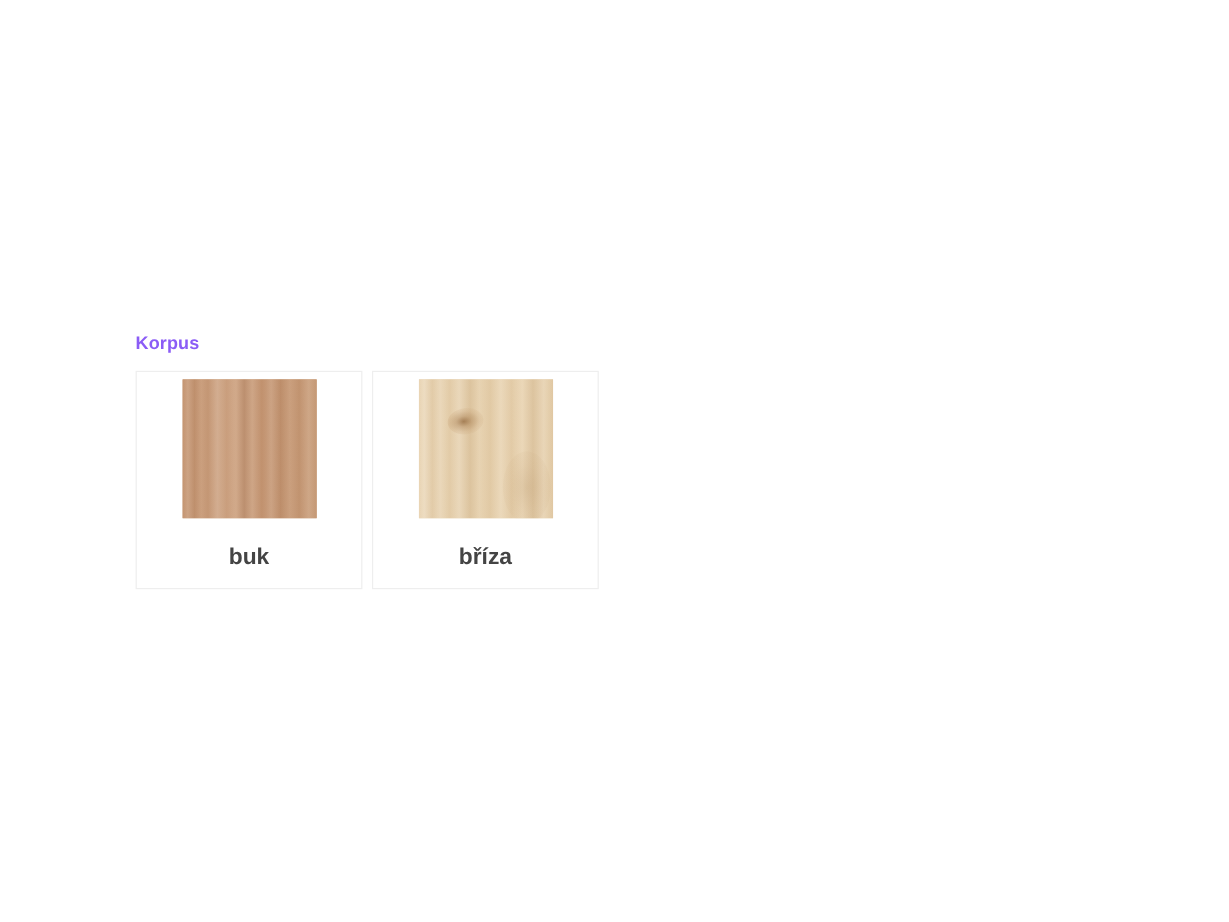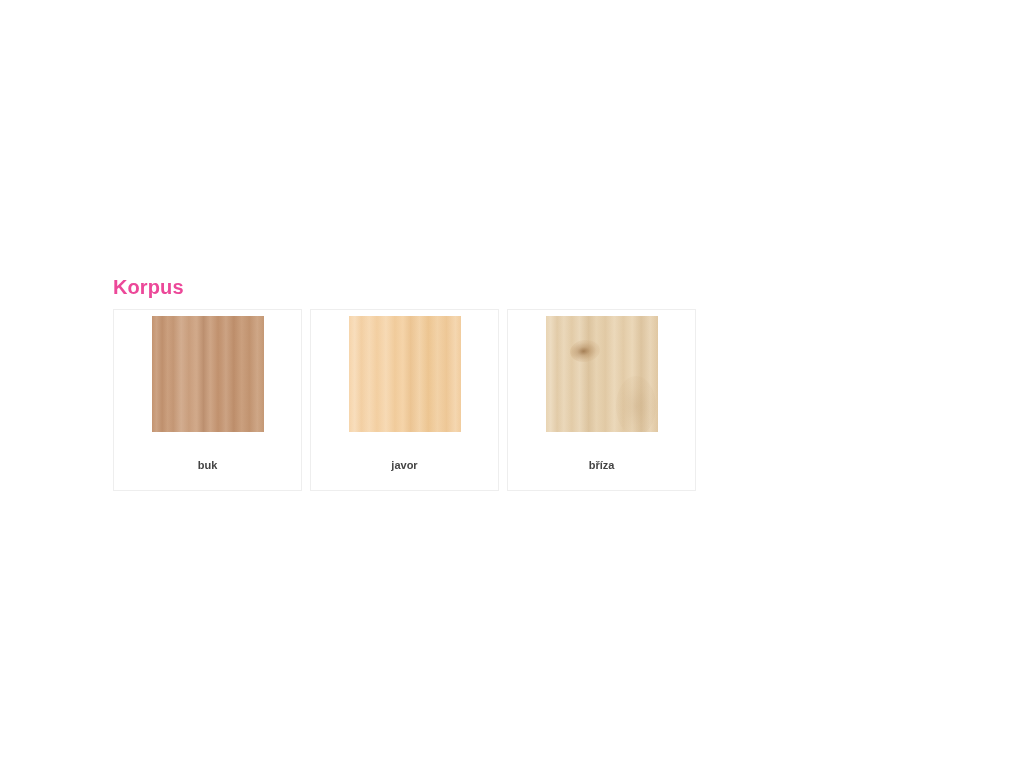--- a/index.html
+++ b/index.html
@@ -20,23 +20,23 @@
   }
 
   .section {
     position: absolute;
     left: 113px;
     top: 278px;
     width: 784px;
   }
 
   .section-title {
-    font-size: 20px;
+    font-size: 15px;
     font-weight: bold;
-    color: #ec4899;
+    color: #8b5cf6;
     letter-spacing: 0.1px;
     margin: 0 0 13px 0;
     line-height: 18px;
   }
 
   .swatch-grid {
     display: flex;
     flex-direction: row;
     gap: 8px;
   }
@@ -186,21 +186,21 @@
         rgba(0,0,0,0.000) 55%,
         rgba(0,0,0,0.013) 65%,
         rgba(0,0,0,0.000) 74%,
         rgba(0,0,0,0.016) 84%,
         rgba(0,0,0,0.000) 93%,
         rgba(0,0,0,0.010) 100%);
   }
 
   .swatch-label {
     margin-top: 25px;
-    font-size: 11px;
+    font-size: 19px;
     font-weight: bold;
     color: #444444;
     text-align: center;
     line-height: 16px;
   }
 </style>
 </head>
 <body>
 
 <div id="root">
@@ -211,26 +211,20 @@
 
     <div class="swatch-grid">
 
       <div class="swatch-card">
         <div class="swatch-img-wrap">
           <div class="swatch-img tex-buk"></div>
         </div>
         <div class="swatch-label">buk</div>
       </div>
 
-      <div class="swatch-card">
-        <div class="swatch-img-wrap">
-          <div class="swatch-img tex-javor"></div>
-        </div>
-        <div class="swatch-label">javor</div>
-      </div>
 
       <div class="swatch-card">
         <div class="swatch-img-wrap">
           <div class="swatch-img tex-briza">
             <div class="knot"></div>
             <div class="knot2"></div>
           </div>
         </div>
         <div class="swatch-label">bříza</div>
       </div>

